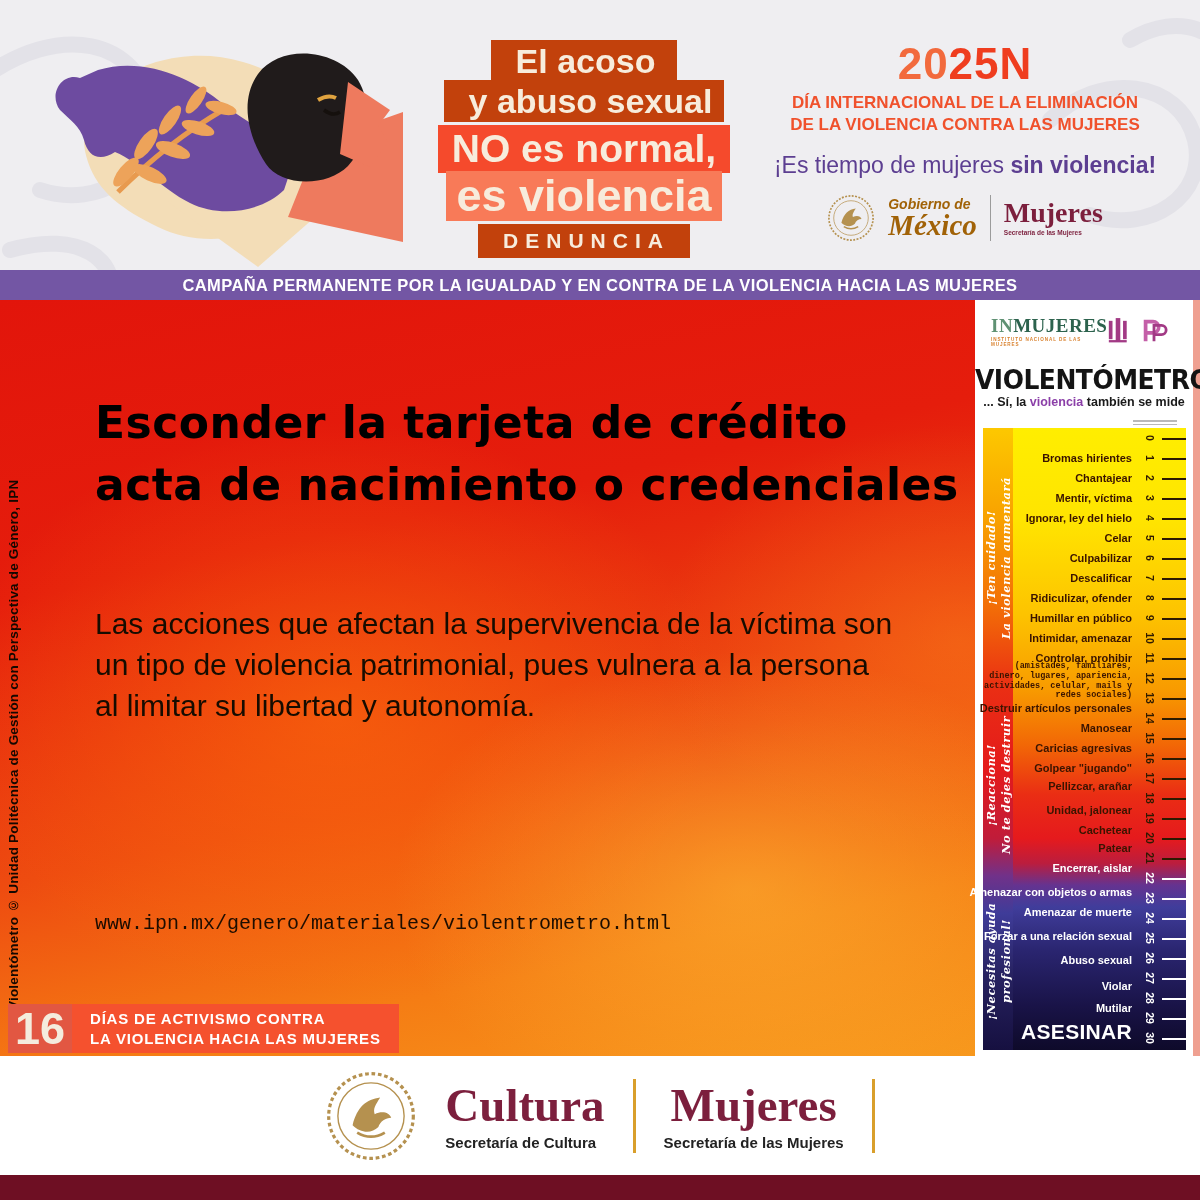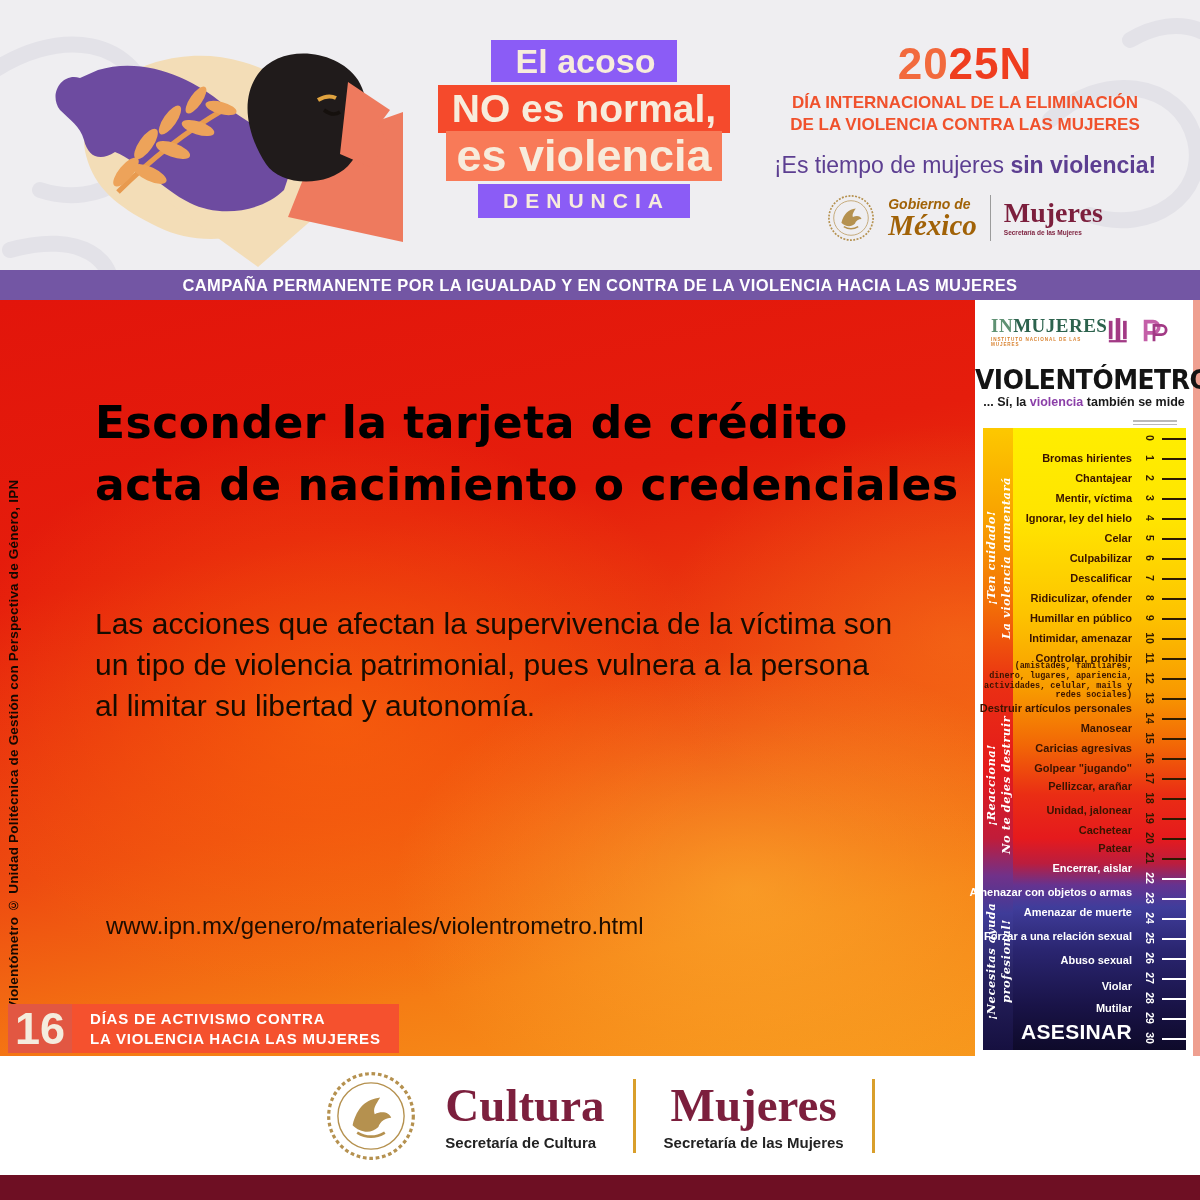--- a/index.html
+++ b/index.html
@@ -4,21 +4,21 @@
 <style>
   html,body{margin:0;padding:0;background:#fff;}
   .stage{position:relative;width:1200px;height:1200px;overflow:hidden;font-family:"Liberation Sans",sans-serif;}
 
   
   .header{position:absolute;top:0;left:0;width:1200px;height:270px;background:#efeef1;overflow:hidden;}
   .swirls{position:absolute;top:0;left:0;}
   .illustration{position:absolute;left:18px;top:12px;}
   .badges{position:absolute;left:430px;top:40px;width:308px;display:flex;flex-direction:column;align-items:center;}
   .badge{color:#f7ecdc;font-weight:bold;line-height:1.12;white-space:nowrap;text-align:center;}
-  .badge.purple{background:#8b5cf6;padding-left:25px;}
+  .badge.purple{background:#c2410c;padding-left:25px;}
   .badge.orange1{background:#f54a2c;}
   .badge.orange2{background:#f87a58;}
   .b1{font-size:34px;padding:2px 22px;}
   .b2{font-size:34px;padding:2px 12px;margin-top:-2px;}
   .b3{font-size:39px;padding:2px 14px;margin-top:3px;}
   .b4{font-size:45px;padding:0 10px;margin-top:-2px;}
   .b5{font-size:21px;letter-spacing:7px;padding:5px 20px 5px 27px;margin-top:3px;}
 
   .right-block{position:absolute;left:770px;top:42px;width:390px;text-align:center;}
   .n25{font-size:44px;letter-spacing:1px;line-height:1;}
@@ -45,21 +45,21 @@
     background:
       radial-gradient(500px 340px at 62% 78%, rgba(255,200,60,.45), transparent 70%),
       radial-gradient(560px 420px at 28% 55%, rgba(255,120,10,.5), transparent 70%),
       radial-gradient(420px 300px at 80% 45%, rgba(255,150,30,.35), transparent 72%),
       linear-gradient(168deg, #e2150b 0%, #e51d0c 30%, #ee4b10 58%, #f57d14 78%, #f89e1e 100%);}
   .credit{position:absolute;left:6px;top:150px;height:560px;writing-mode:vertical-rl;transform:rotate(180deg);
     font-size:13.5px;font-weight:bold;color:#140800;letter-spacing:.2px;display:flex;align-items:center;}
   .headline{position:absolute;left:95px;top:92px;font-size:44px;font-weight:800;color:#000;
     line-height:1.42;letter-spacing:.5px;font-family:"DejaVu Sans",sans-serif;}
   .body-text{position:absolute;left:95px;top:303px;width:800px;font-size:30px;color:#160c00;line-height:1.37;}
-  .url{position:absolute;left:106px;top:612px;font-size:24px;color:#1d0d00;}
+  .url{position:absolute;left:95px;top:612px;font-size:20px;color:#1d0d00;font-family:Liberation Mono, monospace;}
   .sixteen{position:absolute;left:8px;top:704px;display:flex;height:49px;}
   .sixteen-num{background:#e25742;color:#f4ecdd;font-size:45px;font-weight:800;display:flex;align-items:center;justify-content:center;width:64px;}
   .sixteen-text{background:#f5512e;color:#fff;font-weight:bold;font-size:15px;line-height:1.3;display:flex;
     flex-direction:column;justify-content:center;padding:0 18px;letter-spacing:.8px;}
 
   
   .vpanel{position:absolute;left:975px;top:300px;width:225px;height:756px;background:#fff;
     border-right:7px solid #efa091;box-sizing:border-box;}
   .vlogos{display:flex;align-items:flex-start;justify-content:space-between;padding:16px 25px 0 16px;}
   .inmujeres{line-height:1;}
@@ -143,20 +143,21 @@
       </g>
       <path d="M300,130 L385,100 L385,230 L270,205 Z" fill="#ee7a5e"></path>
       <path d="M240,62 C262,32 318,36 340,68 C356,94 350,132 330,154 C308,176 262,174 248,152 C232,128 220,90 240,62 Z" fill="#201b1b"></path>
       <path d="M330,70 L372,98 L360,114 L370,130 L352,155 L322,142 Z" fill="#ee7a5e"></path>
       <path d="M306,98 q9,7 16,2" stroke="#15100d" stroke-width="3.5" fill="none"></path>
       <path d="M300,88 q10,-6 18,-2" stroke="#e0a33f" stroke-width="4" fill="none"></path>
     </svg>
 
     <div class="badges">
       <div class="badge purple b1">El acoso</div>
+      <div class="badge purple b2">y abuso sexual</div>
       <div class="badge orange1 b3">NO es normal,</div>
       <div class="badge orange2 b4">es violencia</div>
       <div class="badge purple b5">DENUNCIA</div>
     </div>
 
     <div class="right-block">
       <div class="n25"><span class="light">20</span><span class="bold">25N</span></div>
       <div class="intl">
         <div>DÍA INTERNACIONAL DE LA ELIMINACIÓN</div>
         <div>DE LA VIOLENCIA CONTRA LAS MUJERES</div>

